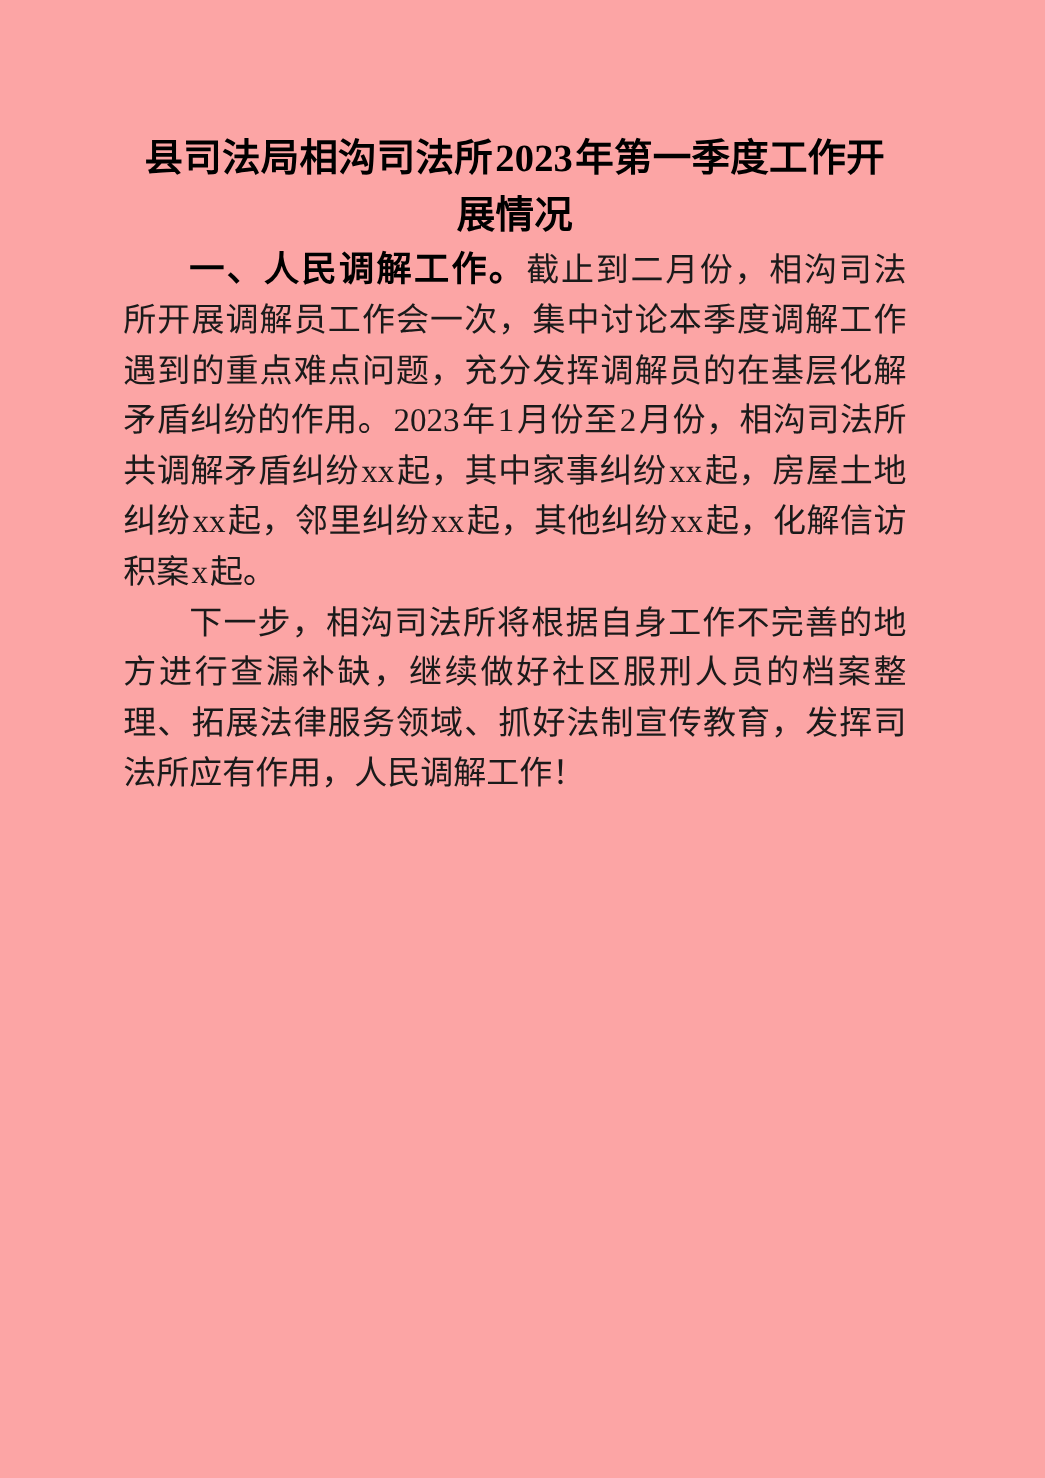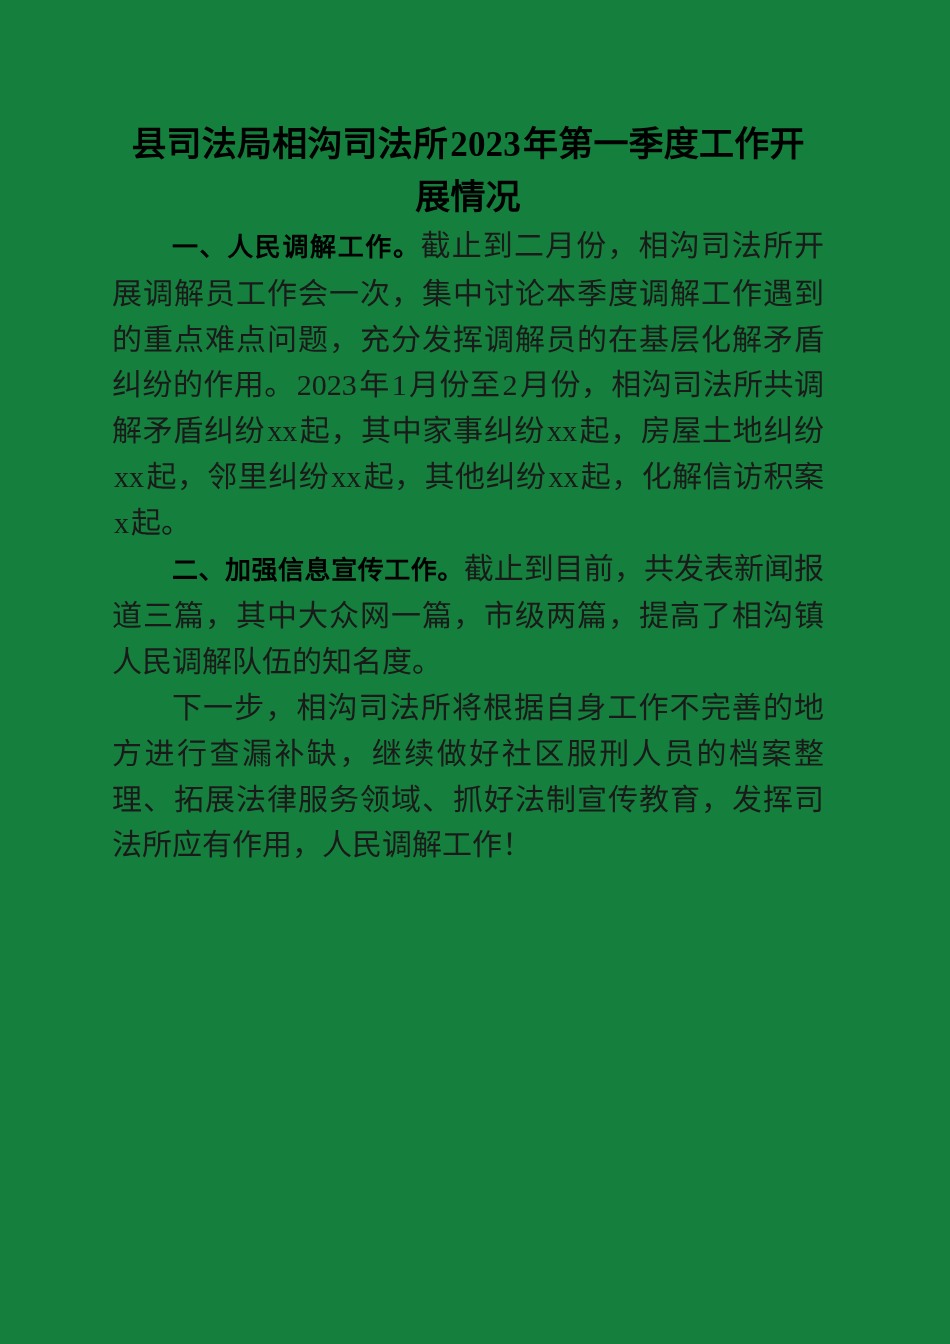--- a/index.html
+++ b/index.html
@@ -6,21 +6,21 @@
   html, body {
     margin: 0;
     padding: 0;
     background: #ffffff;
   }
 
   .page {
     position: relative;
     width: 950px;
     height: 1344px;
-    background: #15803d;
+    background: #fca5a5;
     overflow: hidden;
     box-sizing: border-box;
   }
 
   .doc-body {
     position: absolute;
     left: 112px;
     top: 118px;
     width: 712px;
   }
@@ -58,21 +58,21 @@
   }
 
   .para-first {
     margin-top: 60px;
   }
 
   
   .sec-head {
     font-family: "DejaVu Sans", "Liberation Sans", sans-serif;
     font-weight: 700;
-    font-size: 26px;
+    font-size: 32px;
     letter-spacing: 0.5px;
     color: #000000;
   }
 
   
   .lat {
     font-family: "Liberation Serif", "DejaVu Serif", serif;
     padding: 0 2px;
   }
 </style>
@@ -81,19 +81,18 @@
 
 <div class="page">
 
   <div class="doc-body">
 
     <h1 class="doc-title">县司法局相沟司法所<span class="lat">2023</span>年第一季度工作开展情况</h1>
 
 
     <p class="para"><span class="sec-head">一、人民调解工作。</span><span>截止到二月份，相沟司法所开展调解员工作会一次，集中讨论本季度调解工作遇到的重点难点问题，充分发挥调解员的在基层化解矛盾纠纷的作用。<span class="lat">2023</span>年<span class="lat">1</span>月份至<span class="lat">2</span>月份，相沟司法所共调解矛盾纠纷<span class="lat">xx</span>起，其中家事纠纷<span class="lat">xx</span>起，房屋土地纠纷<span class="lat">xx</span>起，邻里纠纷<span class="lat">xx</span>起，其他纠纷<span class="lat">xx</span>起，化解信访积案<span class="lat">x</span>起。</span></p>
 
-    <p class="para"><span class="sec-head">二、加强信息宣传工作。</span><span>截止到目前，共发表新闻报道三篇，其中大众网一篇，市级两篇，提高了相沟镇人民调解队伍的知名度。</span></p>
 
     <p class="para">下一步，相沟司法所将根据自身工作不完善的地方进行查漏补缺，继续做好社区服刑人员的档案整理、拓展法律服务领域、抓好法制宣传教育，发挥司法所应有作用，人民调解工作！</p>
 
   </div>
 
 </div>
 
 </body></html>

